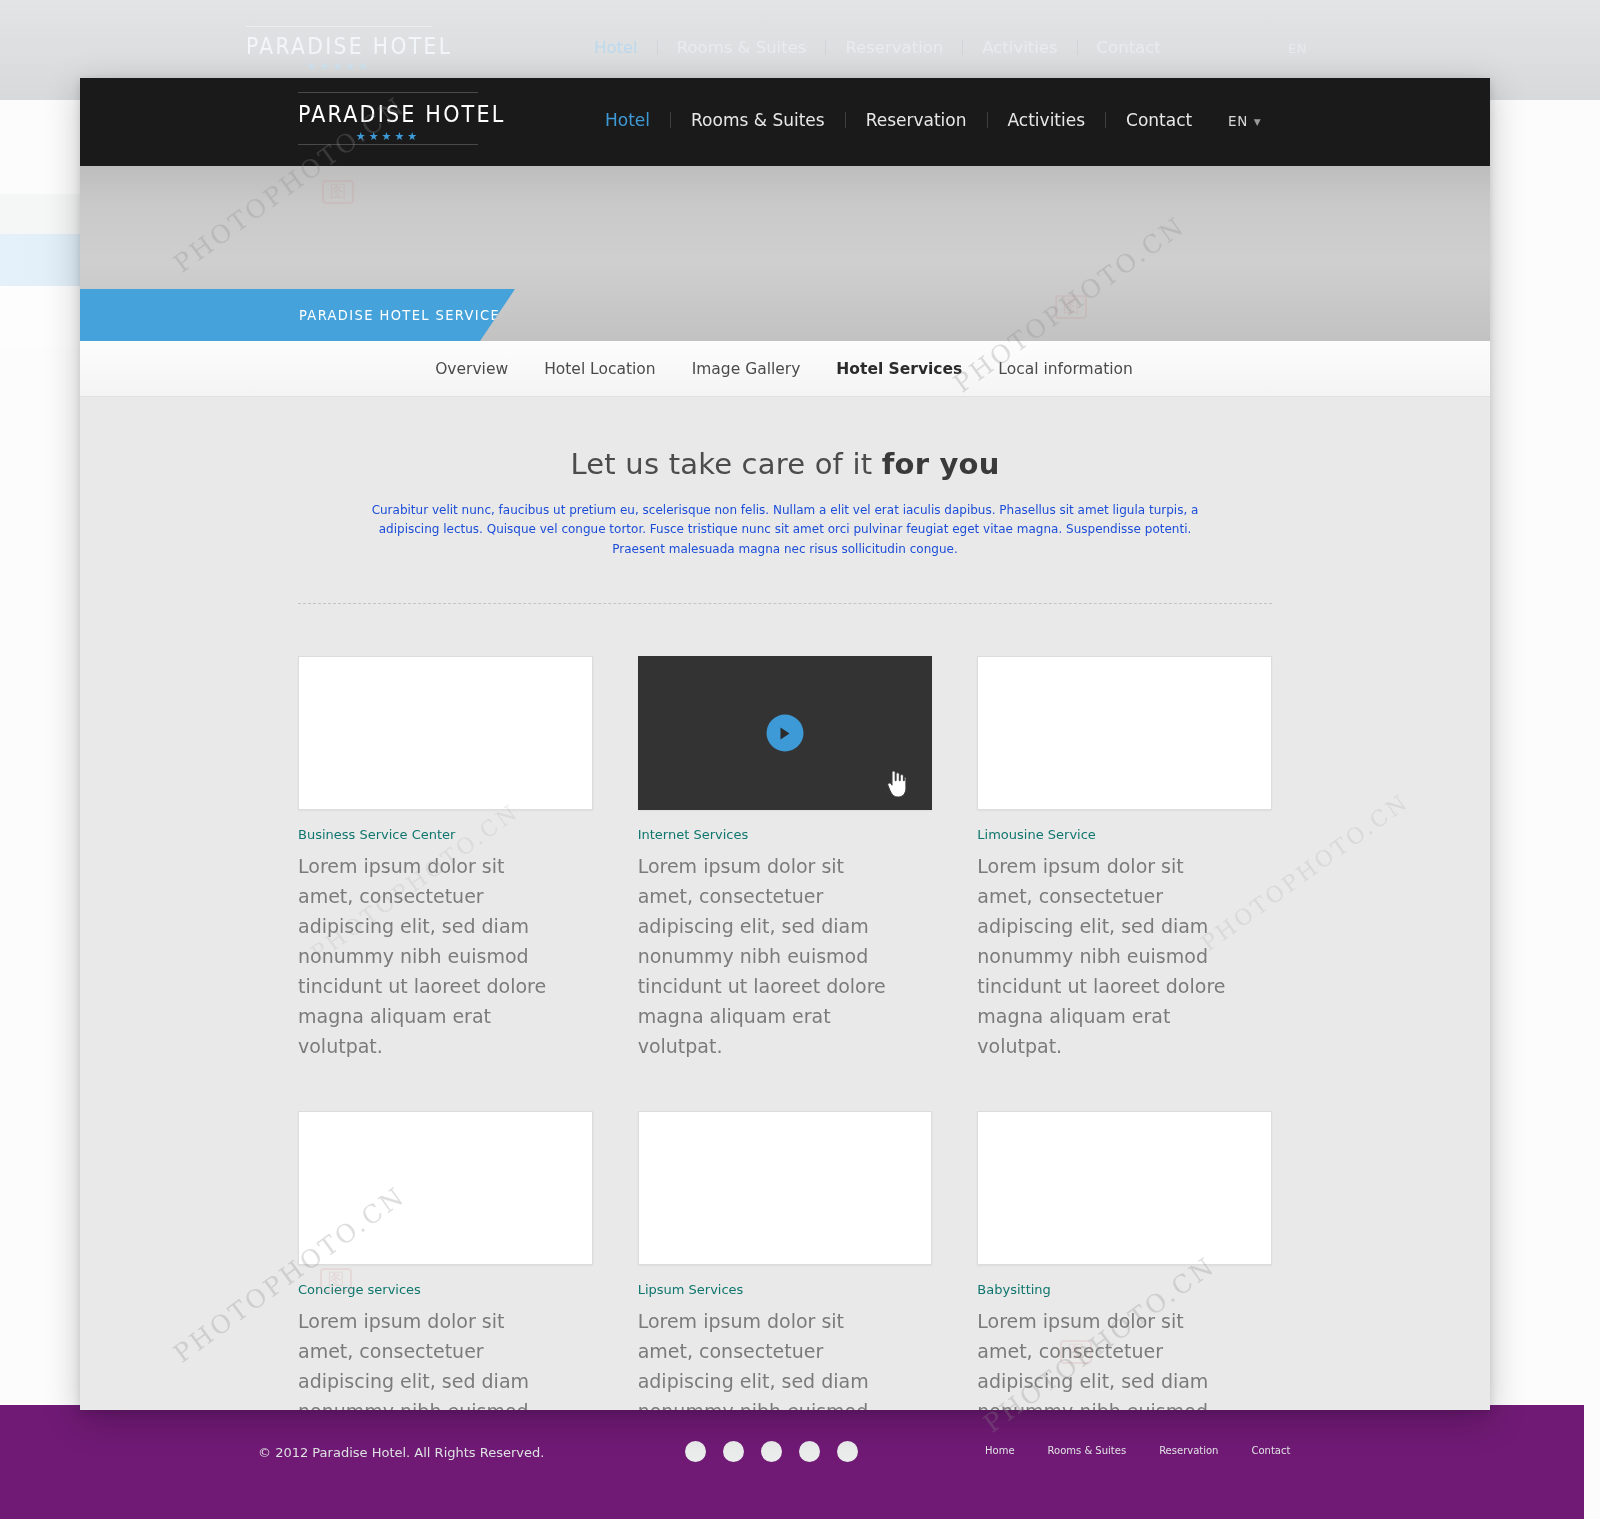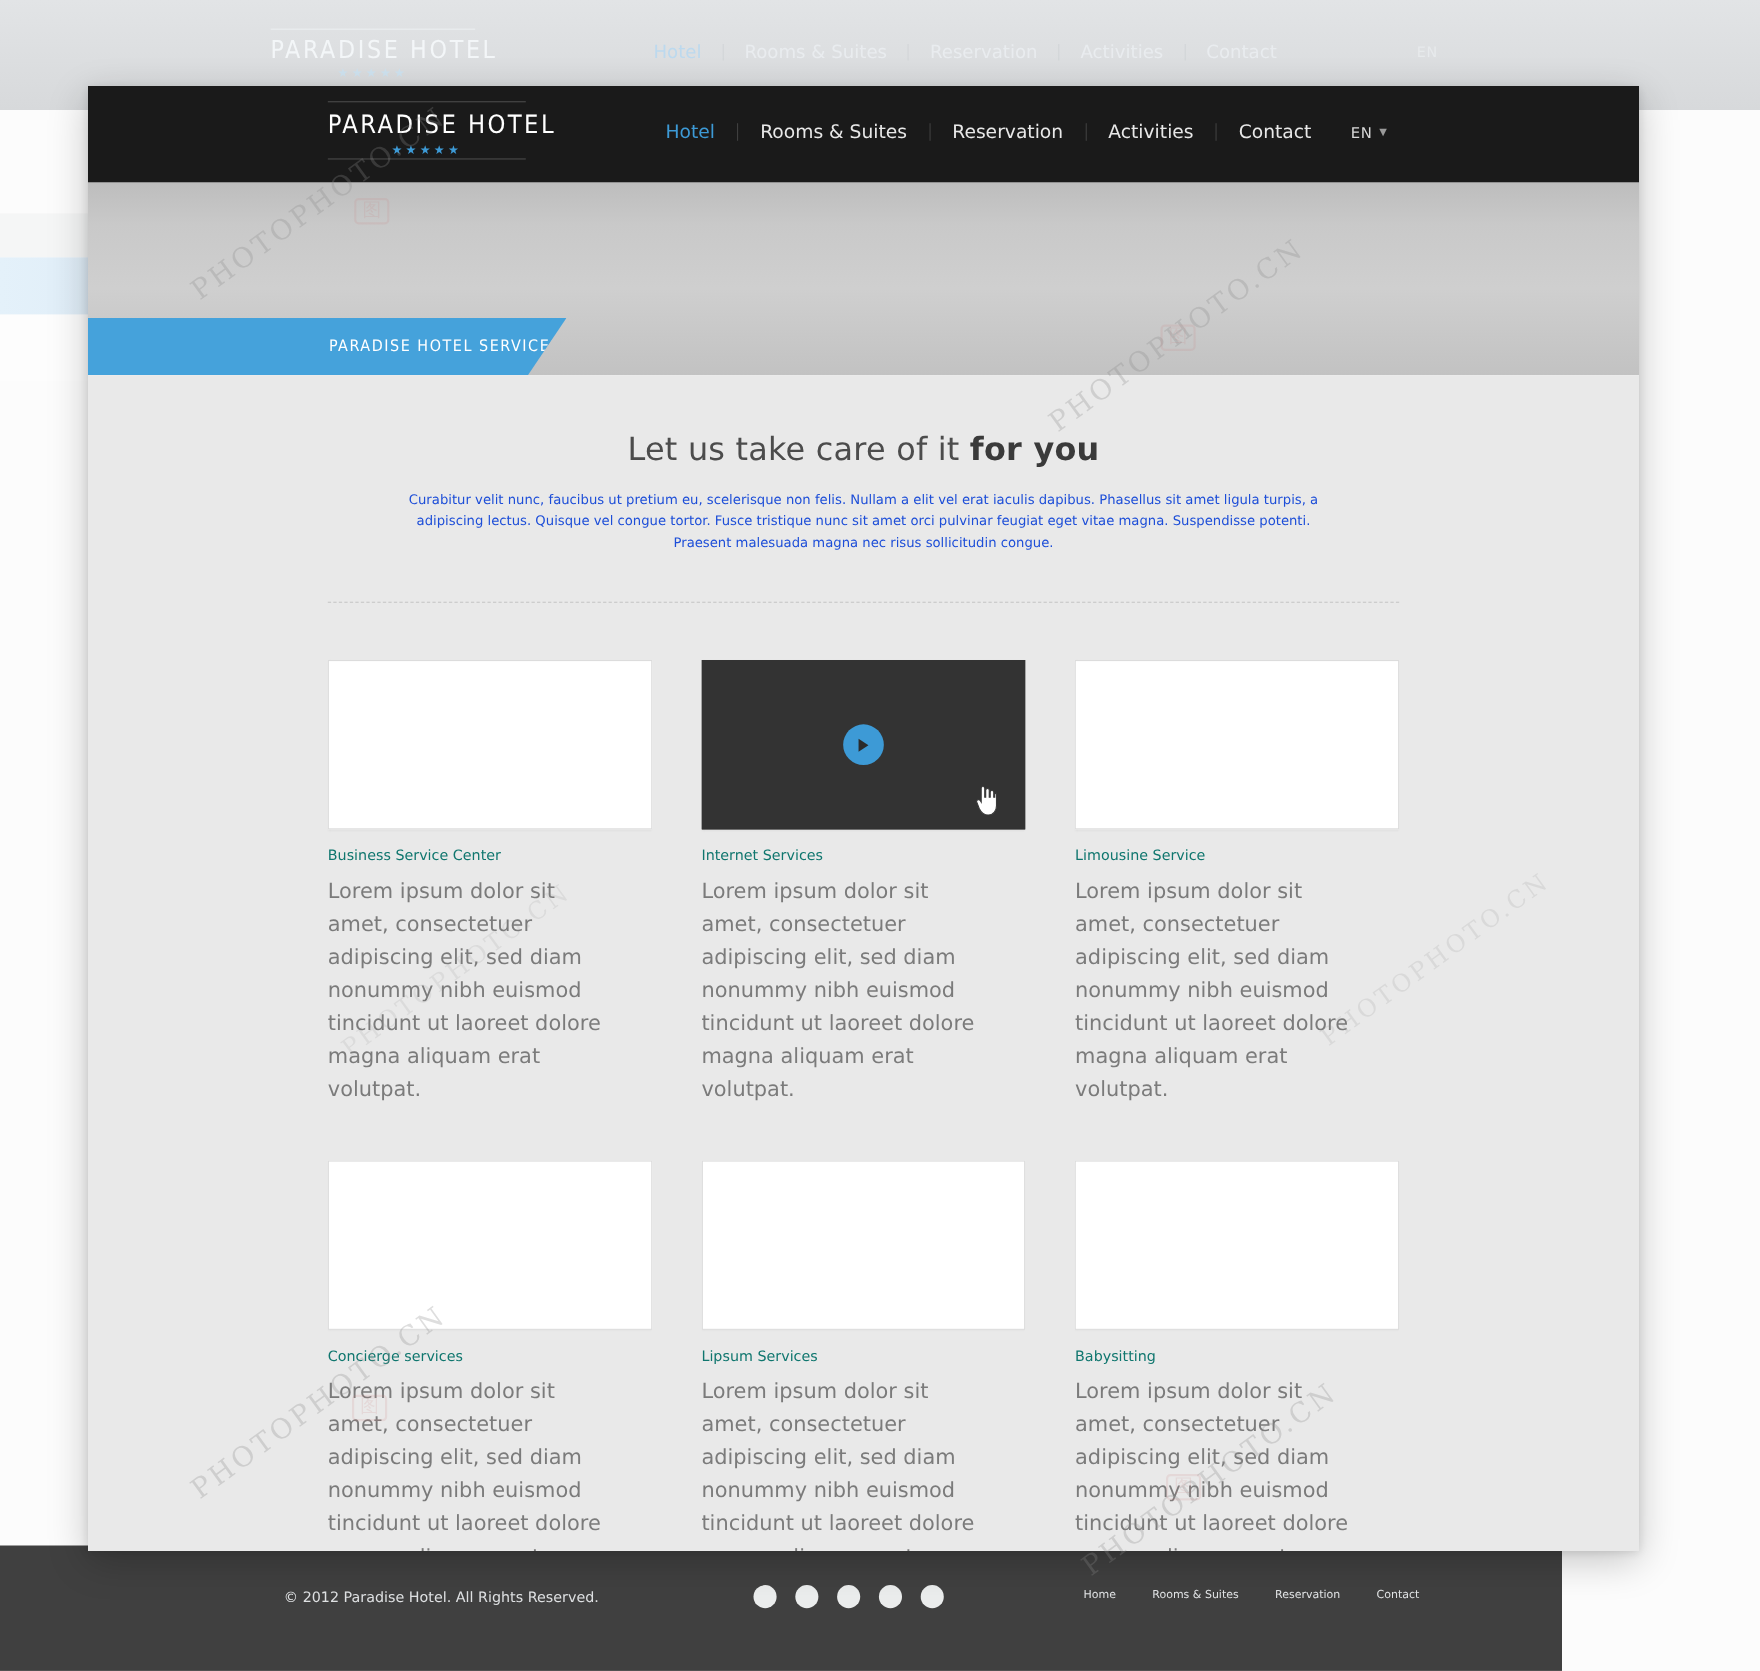--- a/index.html
+++ b/index.html
@@ -39,21 +39,21 @@
     position:absolute;left:0;top:234px;width:260px;height:52px;
     background:linear-gradient(90deg,#e4f1fa 0%,#dceaf6 72%,#e9f2f8 100%);
   }
   .ghost-whitestripe{
     position:absolute;left:0;top:194px;width:260px;height:40px;background:#f5f6f6;
   }
   .ghost-lowerstripe{
     position:absolute;left:0;top:286px;width:260px;height:60px;background:#fdfdfd;
   }
   .ghost-footer{
-    position:absolute;left:0;top:1405px;width:1420px;height:114px;background:#404040;
+    position:absolute;left:0;top:1405px;width:1584px;height:114px;background:#701a75;
   }
   .ghost-footer .gf-copy{
     position:absolute;left:258px;top:40px;font-size:13px;color:#dfe1e3;white-space:nowrap;
   }
   .ghost-footer .gf-social{
     position:absolute;left:685px;top:36px;display:flex;gap:17px;
   }
   .ghost-footer .gf-social i{
     display:block;width:21px;height:21px;border-radius:50%;background:#ebeded;
   }
@@ -265,20 +265,29 @@
       <span>EN</span><span class="caret">▼</span>
     </div>
   </div>
 
   <div class="hero">
     <div class="ribbon">
       <span class="ribbon-text">PARADISE HOTEL SERVICES</span>
     </div>
   </div>
 
+  <div class="subnav">
+    <div class="subnav-inner">
+      <span class="tab">Overview</span>
+      <span class="tab">Hotel Location</span>
+      <span class="tab">Image Gallery</span>
+      <span class="tab active">Hotel Services</span>
+      <span class="tab">Local information</span>
+    </div>
+  </div>
 
   <div class="content">
 
     <div class="intro">
       <h1><span>Let us take care of it </span><b>for you</b></h1>
       <p>Curabitur velit nunc, faucibus ut pretium eu, scelerisque non felis. Nullam a elit vel erat iaculis dapibus. Phasellus sit amet ligula turpis, a adipiscing lectus. Quisque vel congue tortor. Fusce tristique nunc sit amet orci pulvinar feugiat eget vitae magna. Suspendisse potenti. Praesent malesuada magna nec risus sollicitudin congue.</p>
     </div>
 
     <div class="divider"></div>
 

